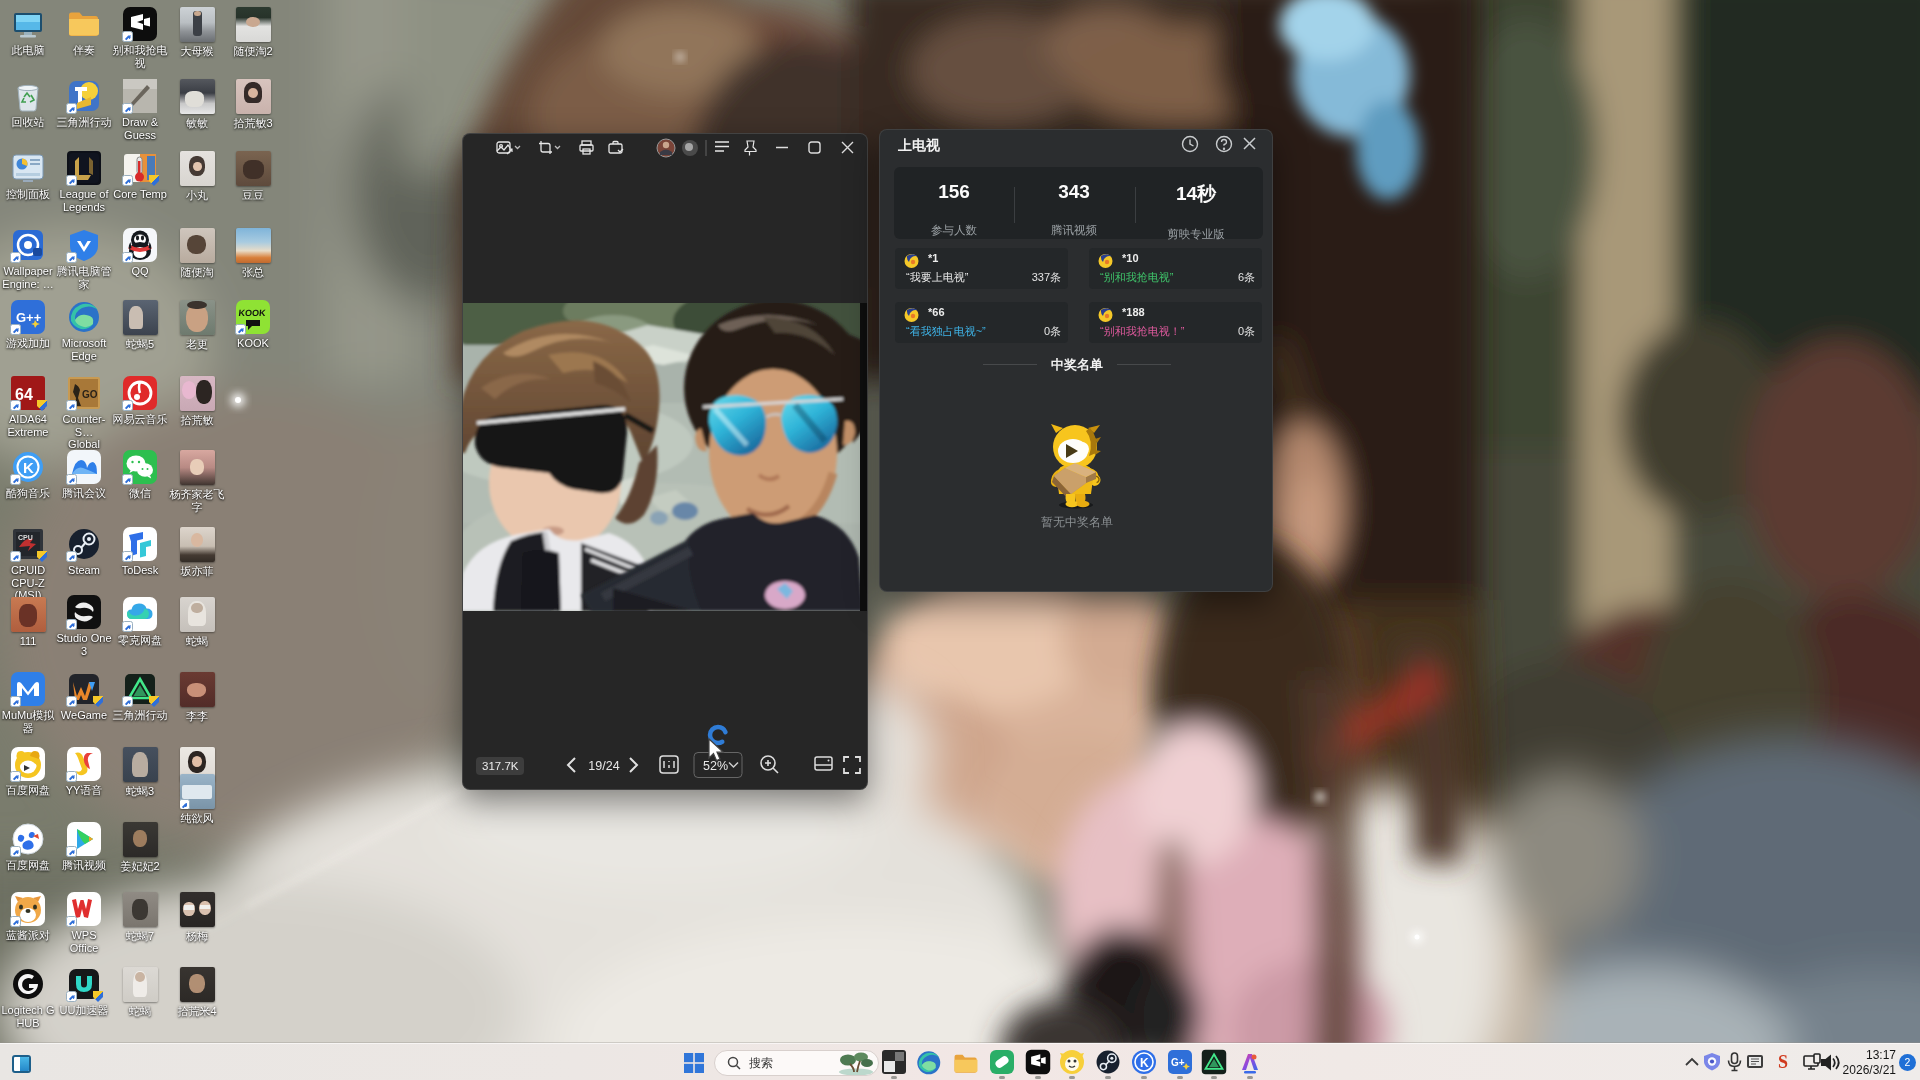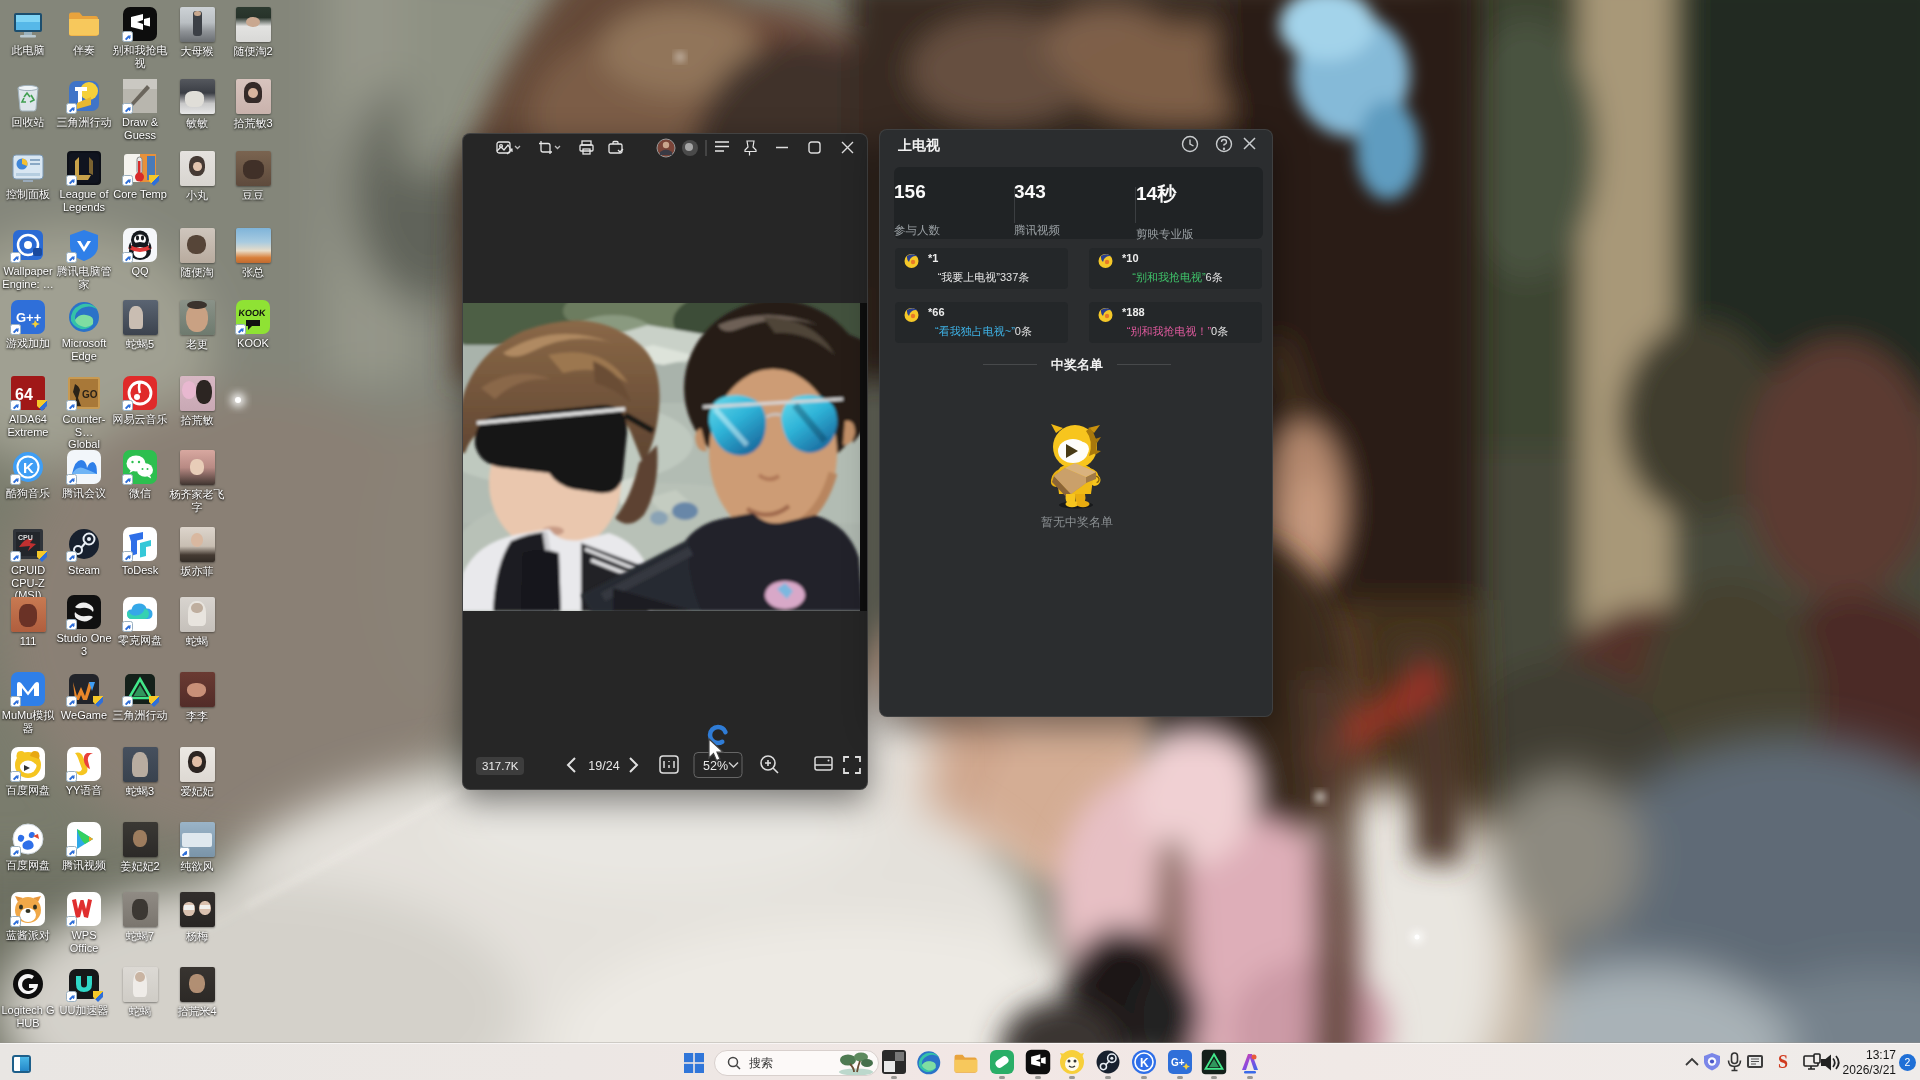--- a/index.html
+++ b/index.html
@@ -18,32 +18,32 @@
 
 .pwin{position:absolute;left:462px;top:133px;width:406px;height:657px;background:#262626;border-radius:8px;box-shadow:0 12px 34px rgba(0,0,0,.45);overflow:hidden;border:1px solid rgba(120,120,120,.35)}
 .ptb{position:absolute;top:0;left:0;width:406px;height:30px}
 .pimg{position:absolute;top:169px;left:0;width:406px;height:308px}
 .pbb{position:absolute;bottom:0;left:0;width:406px;height:60px}
 .pk{position:absolute;left:13px;bottom:14px;background:#3d3d3d;color:#ececec;font-size:11.5px;padding:3px 6px;border-radius:4px}
 .pnav{position:absolute;left:0;bottom:8px}
 
 .spin{position:absolute;left:236px;top:587px}
 
-.panel{position:absolute;left:879px;top:129px;width:394px;height:588px;background:#2b2d2f;border-radius:8px;box-shadow:0 12px 34px rgba(0,0,0,.45);border:1px solid rgba(110,110,110,.3)}
+.panel{position:absolute;left:879px;top:129px;width:394px;height:463px;background:#2b2d2f;border-radius:8px;box-shadow:0 12px 34px rgba(0,0,0,.45);border:1px solid rgba(110,110,110,.3)}
 .ptitle{position:absolute;left:18px;top:7px;font-size:14px;font-weight:bold;color:#f2f2f2}
 .picons{position:absolute;right:12px;top:4px}
 .stats{position:absolute;left:14px;top:37px;width:369px;height:72px;background:#202325;border-radius:6px}
-.scol{position:absolute;top:0;width:120px;margin-left:-60px;}
+.scol{position:absolute;top:0;width:120px;margin-left:-60px;text-align:center}
 .snum{margin-top:14px;font-size:19px;font-weight:bold;color:#fafafa}
 .slab{margin-top:20px;font-size:11.5px;color:#9aa0a4}
 .sdiv{position:absolute;top:20px;width:1px;height:36px;background:#3b3e41}
 .card{position:absolute;width:173px;height:41px;background:#242729;border-radius:4px}
 .cmoon{position:absolute;left:9px;top:5px}
 .cstar{position:absolute;left:33px;top:4px;font-size:11px;font-weight:bold;color:#ececec}
-.cline{position:absolute;left:11px;right:7px;top:22px;font-size:11px;display:flex;justify-content:center}
+.cline{position:absolute;left:11px;right:7px;top:22px;font-size:11px;display:flex;justify-content:space-between}
 .ccnt{color:#e4e4e4}
 .zjrow{position:absolute;left:0;width:394px;top:225px;text-align:center}
 .zjt{font-size:13px;font-weight:bold;color:#f0f0f0;margin:0 14px}
 .zline{display:inline-block;width:54px;height:1px;background:#47494b;vertical-align:middle}
 .tiger{position:absolute;left:164px;top:291px}
 .nolist{position:absolute;left:0;width:394px;top:384px;text-align:center;font-size:12px;color:#8b9093}
 
 .tbar{position:absolute;left:0;top:1043px;width:1920px;height:37px;background:linear-gradient(90deg,#e9e6e3 0%,#ece7e4 30%,#f2e7e5 52%,#f0e9e6 70%,#efecea 100%);border-top:1px solid rgba(255,255,255,.6);box-shadow:0 -1px 0 rgba(150,145,140,.35)}
 .widg{position:absolute;left:12px;top:11px;width:19px;height:18px;border:2px solid #1d5f8a;border-radius:3px;background:#fff;overflow:hidden}
 .widg span{position:absolute;right:0;top:0;width:9px;height:18px;background:linear-gradient(180deg,#4ab8e8,#1a7ac0)}
@@ -684,21 +684,21 @@
         <span class="sc"></span>
       </div>
       <div class="lb">腾讯视频</div>
     </div>
 <div class="dicon" style="left:112px;top:822px">
       <div class="ic ph" style="background:linear-gradient(180deg,#3a3834 0%,#2c2a28 100%)">
         <i style="position:absolute;left:30%;top:22%;width:40%;height:50%;background:#b8906a;border-radius:45%;opacity:.8"></i>
       </div>
       <div class="lb">姜妃妃2</div>
     </div>
-<div class="dicon" style="left:169px;top:822px">
+<div class="dicon" style="left:169px;top:774px">
       <div class="ic ph" style="background:linear-gradient(180deg,#9ab4c8 0%,#7a94a8 100%)">
         <i style="position:absolute;left:8%;top:30%;width:84%;height:40%;background:#dfe8ee;border-radius:2px"></i>
         <span class="sc"></span>
       </div>
       <div class="lb">纯欲风</div>
     </div>
 <div class="dicon" style="left:0px;top:892px">
       <div class="ic">
         <svg width="34" height="34" viewBox="0 0 34 34">
           <rect x="0" y="0" width="34" height="34" rx="7" fill="#fff"></rect>

